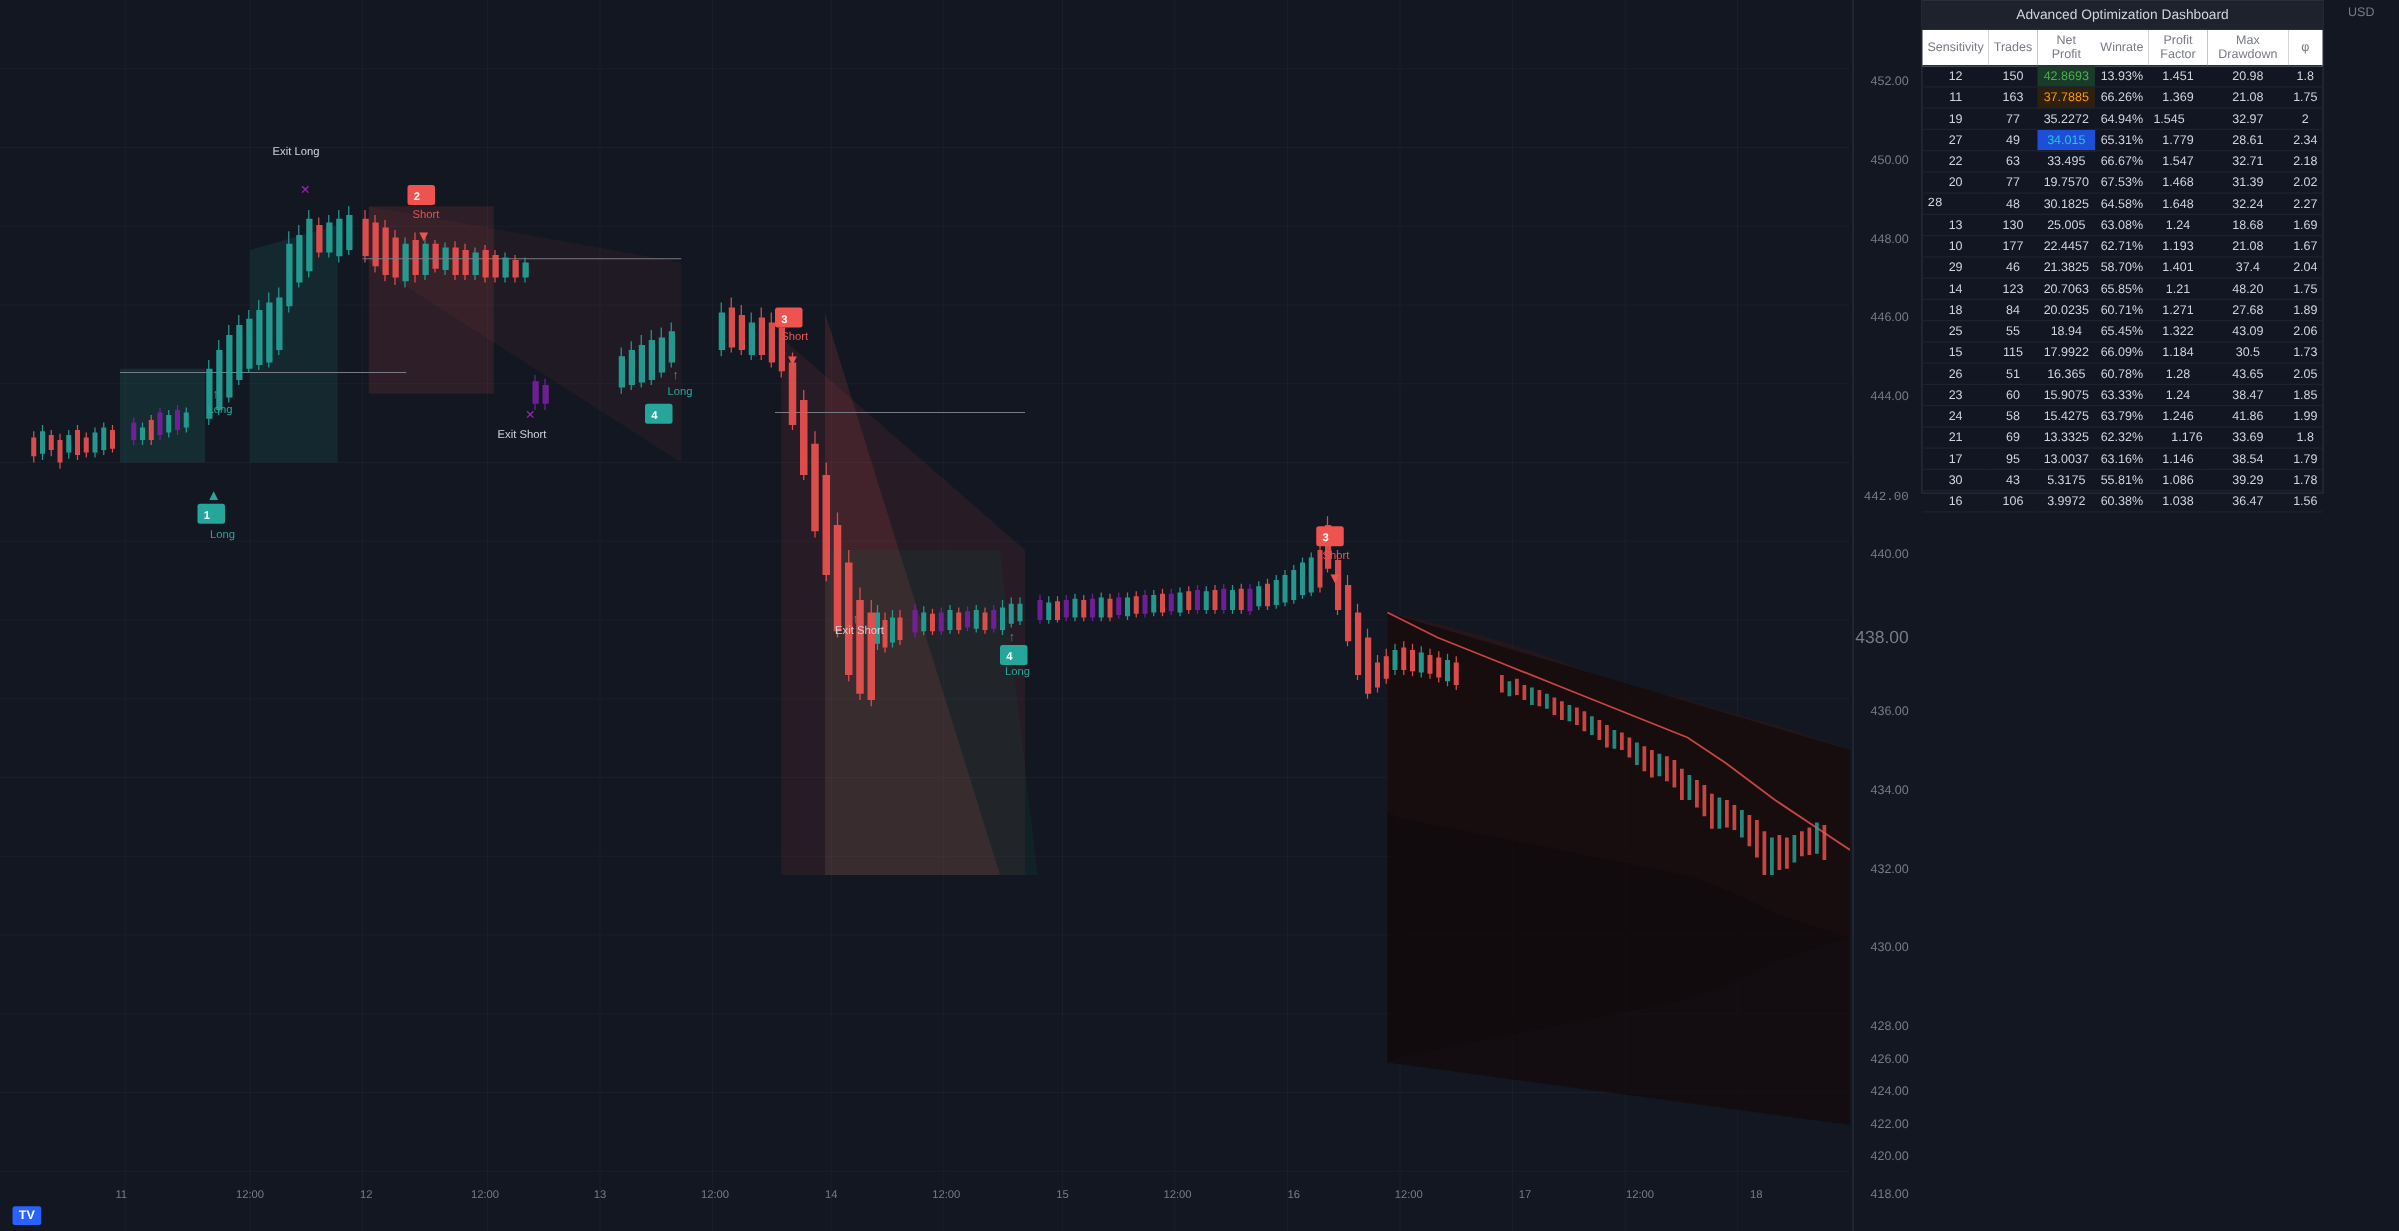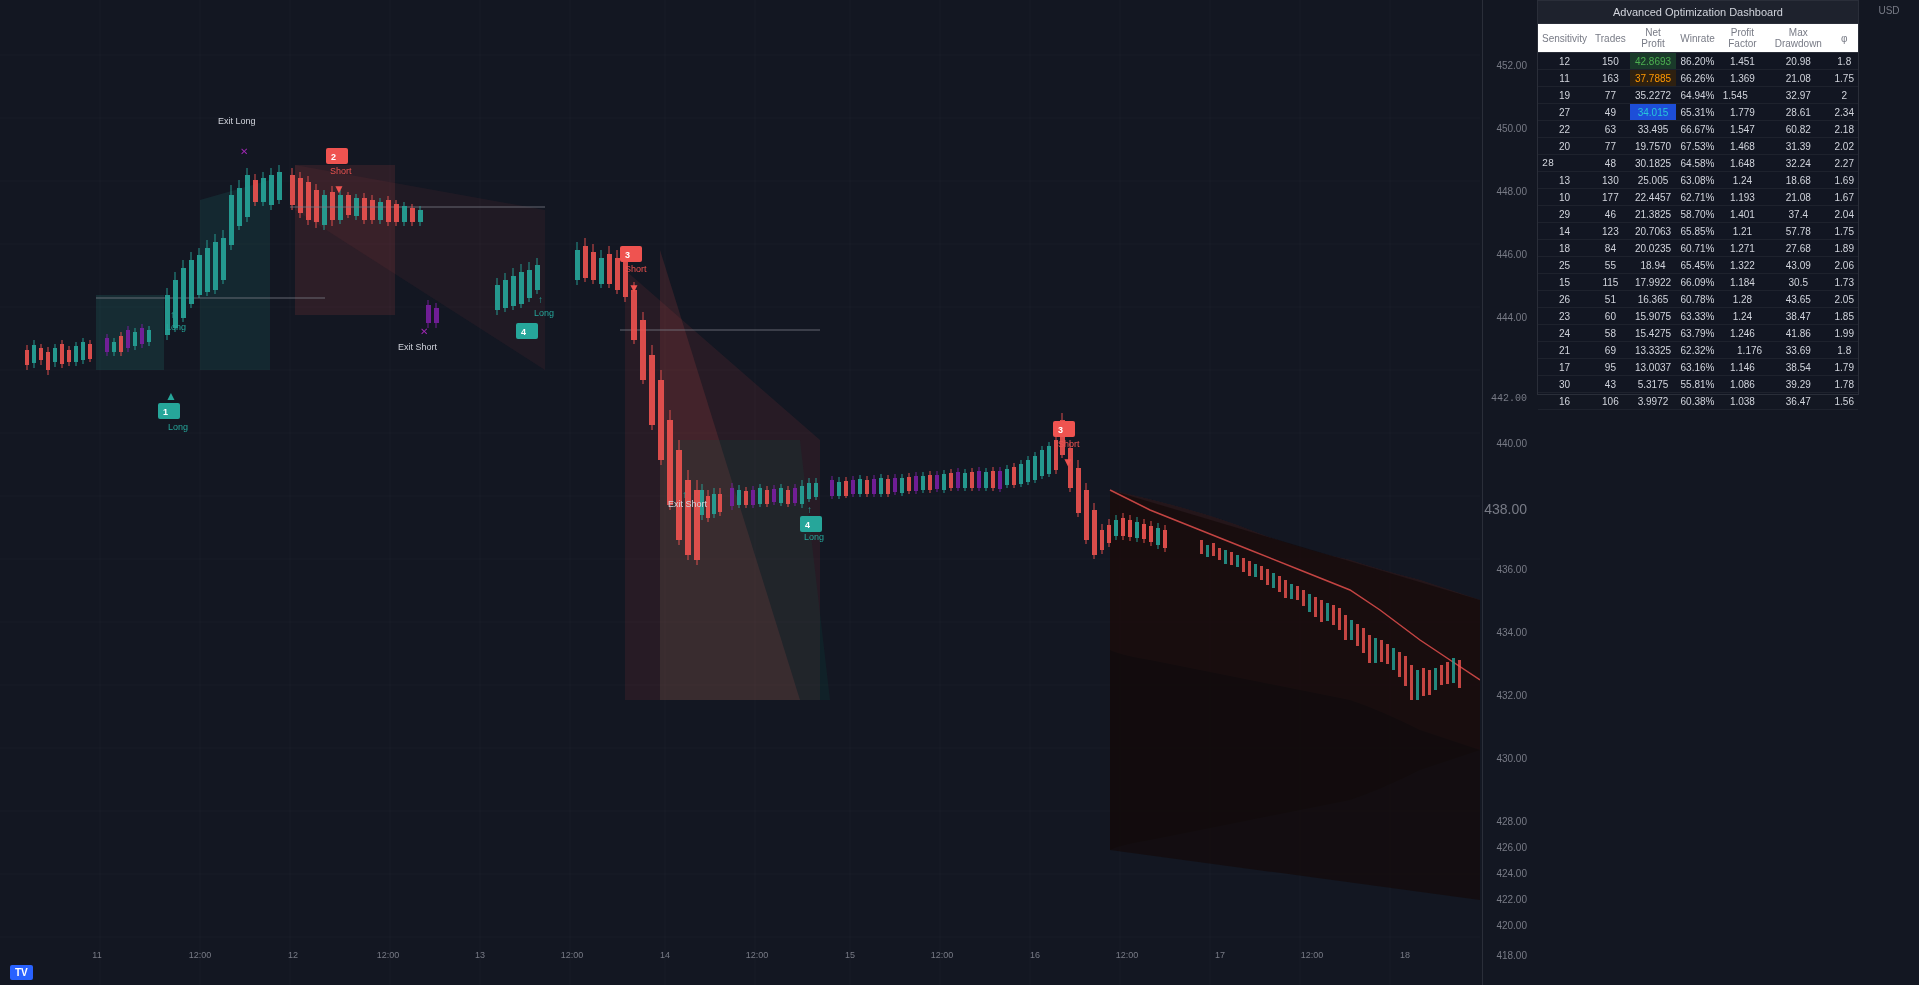--- a/index.html
+++ b/index.html
@@ -677,21 +677,21 @@
         <th style="color:#787b86; padding:3px 4px; text-align:center; border-bottom:1px solid #2a2e39; font-weight:normal;">Profit Factor</th>
         <th style="color:#787b86; padding:3px 4px; text-align:center; border-bottom:1px solid #2a2e39; font-weight:normal;">Max Drawdown</th>
         <th style="color:#787b86; padding:3px 4px; text-align:center; border-bottom:1px solid #2a2e39; font-weight:normal;">φ</th>
       </tr>
     </thead>
     <tbody id="dashboard-tbody">
     <tr style="border-bottom: 1px solid rgb(30, 34, 45); cursor: pointer;">
     <td style="padding:2.5px 4px; text-align:center; color:#d1d4dc;">12</td>
     <td style="padding:2.5px 4px; text-align:center; color:#d1d4dc;">150</td>
     <td style="padding:2.5px 4px; text-align:center; background:#1a3a2a; color:#4caf50;">42.8693</td>
-    <td style="padding:2.5px 4px; text-align:center; color:#d1d4dc;">86.20%</td>
+    <td style="padding:2.5px 4px; text-align:center; color:#d1d4dc;">13.93%</td>
     <td style="padding:2.5px 4px; text-align:center; color:#d1d4dc;">1.451</td>
     <td style="padding:2.5px 4px; text-align:center; color:#d1d4dc;">20.98</td>
     <td style="padding:2.5px 4px; text-align:center; color:#d1d4dc;">1.8</td>
   </tr>
         <tr style="border-bottom: 1px solid rgb(30, 34, 45); cursor: pointer;">
     <td style="padding:2.5px 4px; text-align:center; color:#d1d4dc;">11</td>
     <td style="padding:2.5px 4px; text-align:center; color:#d1d4dc;">163</td>
     <td style="padding:2.5px 4px; text-align:center; background:#2e2010; color:#ff9800;">37.7885</td>
     <td style="padding:2.5px 4px; text-align:center; color:#d1d4dc;">66.26%</td>
     <td style="padding:2.5px 4px; text-align:center; color:#d1d4dc;">1.369</td>
@@ -715,21 +715,21 @@
     <td style="padding:2.5px 4px; text-align:center; color:#d1d4dc;">1.779</td>
     <td style="padding:2.5px 4px; text-align:center; color:#d1d4dc;">28.61</td>
     <td style="padding:2.5px 4px; text-align:center; color:#d1d4dc;">2.34</td>
   </tr>
         <tr style="border-bottom: 1px solid rgb(30, 34, 45); cursor: pointer;">
     <td style="padding:2.5px 4px; text-align:center; color:#d1d4dc;">22</td>
     <td style="padding:2.5px 4px; text-align:center; color:#d1d4dc;">63</td>
     <td style="padding:2.5px 4px; text-align:center; color:#d1d4dc;">33.495</td>
     <td style="padding:2.5px 4px; text-align:center; color:#d1d4dc;">66.67%</td>
     <td style="padding:2.5px 4px; text-align:center; color:#d1d4dc;">1.547</td>
-    <td style="padding:2.5px 4px; text-align:center; color:#d1d4dc;">60.82</td>
+    <td style="padding:2.5px 4px; text-align:center; color:#d1d4dc;">32.71</td>
     <td style="padding:2.5px 4px; text-align:center; color:#d1d4dc;">2.18</td>
   </tr>
         <tr style="border-bottom: 1px solid rgb(30, 34, 45); cursor: pointer;">
     <td style="padding:2.5px 4px; text-align:center; color:#d1d4dc;">20</td>
     <td style="padding:2.5px 4px; text-align:center; color:#d1d4dc;">77</td>
     <td style="padding:2.5px 4px; text-align:center; color:#d1d4dc;">19.7570</td>
     <td style="padding:2.5px 4px; text-align:center; color:#d1d4dc;">67.53%</td>
     <td style="padding:2.5px 4px; text-align:center; color:#d1d4dc;">1.468</td>
     <td style="padding:2.5px 4px; text-align:center; color:#d1d4dc;">31.39</td>
     <td style="padding:2.5px 4px; text-align:center; color:#d1d4dc;">2.02</td>
@@ -769,21 +769,21 @@
     <td style="padding:2.5px 4px; text-align:center; color:#d1d4dc;">1.401</td>
     <td style="padding:2.5px 4px; text-align:center; color:#d1d4dc;">37.4</td>
     <td style="padding:2.5px 4px; text-align:center; color:#d1d4dc;">2.04</td>
   </tr>
         <tr style="border-bottom: 1px solid rgb(30, 34, 45); cursor: pointer;">
     <td style="padding:2.5px 4px; text-align:center; color:#d1d4dc;">14</td>
     <td style="padding:2.5px 4px; text-align:center; color:#d1d4dc;">123</td>
     <td style="padding:2.5px 4px; text-align:center; color:#d1d4dc;">20.7063</td>
     <td style="padding:2.5px 4px; text-align:center; color:#d1d4dc;">65.85%</td>
     <td style="padding:2.5px 4px; text-align:center; color:#d1d4dc;">1.21</td>
-    <td style="padding:2.5px 4px; text-align:center; color:#d1d4dc;">57.78</td>
+    <td style="padding:2.5px 4px; text-align:center; color:#d1d4dc;">48.20</td>
     <td style="padding:2.5px 4px; text-align:center; color:#d1d4dc;">1.75</td>
   </tr>
         <tr style="border-bottom: 1px solid rgb(30, 34, 45); cursor: pointer;">
     <td style="padding:2.5px 4px; text-align:center; color:#d1d4dc;">18</td>
     <td style="padding:2.5px 4px; text-align:center; color:#d1d4dc;">84</td>
     <td style="padding:2.5px 4px; text-align:center; color:#d1d4dc;">20.0235</td>
     <td style="padding:2.5px 4px; text-align:center; color:#d1d4dc;">60.71%</td>
     <td style="padding:2.5px 4px; text-align:center; color:#d1d4dc;">1.271</td>
     <td style="padding:2.5px 4px; text-align:center; color:#d1d4dc;">27.68</td>
     <td style="padding:2.5px 4px; text-align:center; color:#d1d4dc;">1.89</td>

